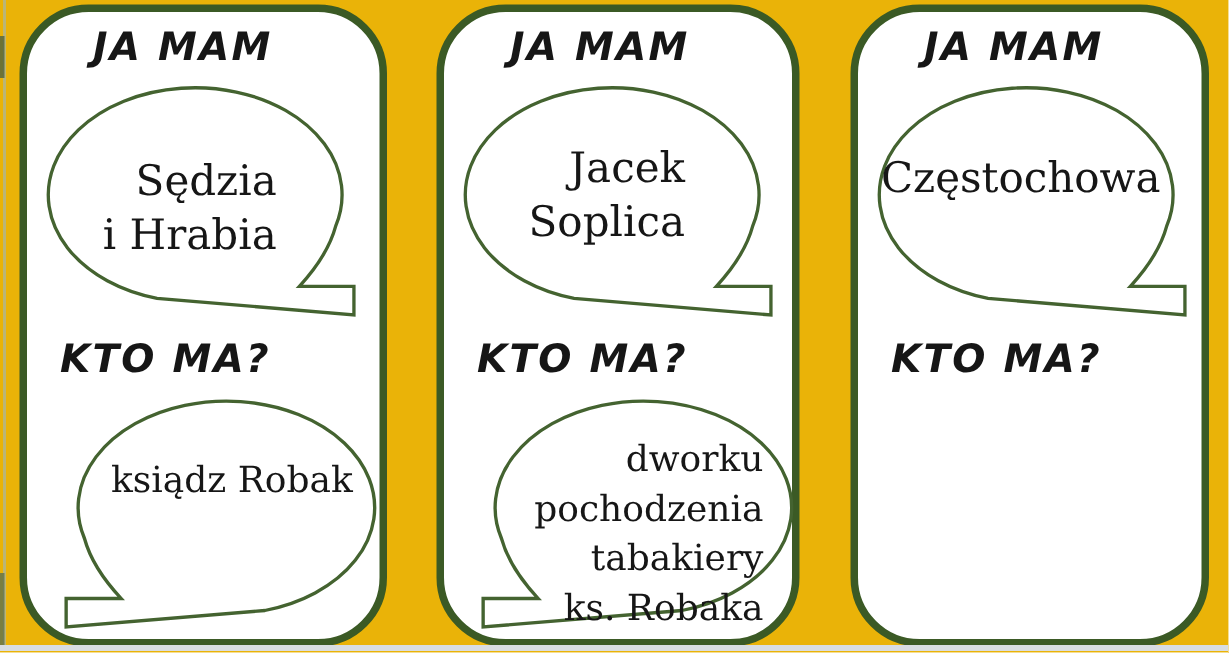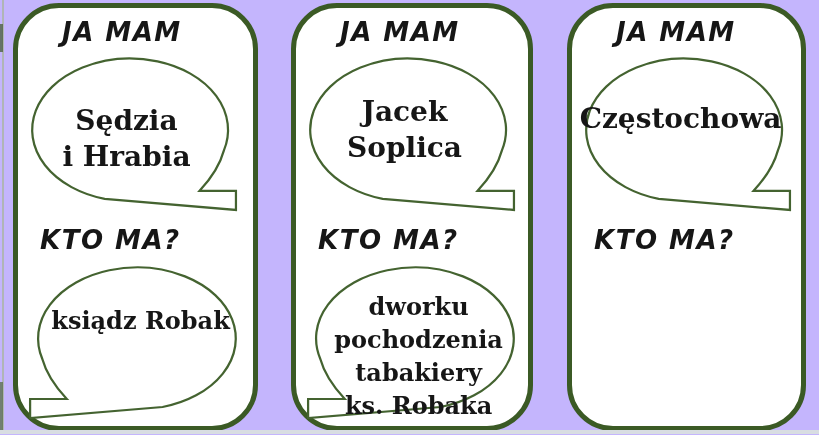--- a/index.html
+++ b/index.html
@@ -6,21 +6,21 @@
     --card-border-green: #3b5a25;
     --bubble-stroke-green: #446330;
     --text-black: #161616;
     --bottom-bar-grey: #d8dde2;
     --clipped-edge-grey-green: #a9b59d;
   }
   * { margin: 0; padding: 0; box-sizing: border-box; }
   html, body { background: #ffffff; }
   body { width: 819px; height: 435px; overflow: hidden; }
   .sheet {
-    position: relative; width: 819px; height: 435px; background: #c4b5fd; overflow: hidden;
+    position: relative; width: 819px; height: 435px; background: #eab308; overflow: hidden;
   }
   
   .sliver {
     position: absolute; left: 2px; top: 0; width: 2px; height: 431px;
     background: var(--clipped-edge-grey-green); opacity: .75;
   }
   .sliver-top {
     position: absolute; left: 0; top: 24px; width: 3px; height: 28px;
     background: #4e6142; opacity: .8;
   }
@@ -41,33 +41,33 @@
     position: absolute; color: var(--text-black);
     font-family: "DejaVu Sans", sans-serif;
     font-weight: 800; font-style: italic;
     font-size: 26px; letter-spacing: 1.5px; white-space: nowrap;
   }
   .heading-have { top: 9px;   left: 44px; }
   .heading-who  { top: 217px; left: 22px; }
 
   .bubble { position: absolute; }
   .bubble-top    { left: 11px; top: 39px;  width: 212px; height: 167px; }
-  .bubble-bottom { left: 7px;  top: 248px; width: 214px; height: 166px; }
+  .bubble-bottom { left: 21px;  top: 248px; width: 214px; height: 166px; }
   .bubble svg { position: absolute; left: 0; top: 0; width: 100%; height: 100%; display: block; }
   .bubble-path {
     fill: #ffffff; stroke: var(--bubble-stroke-green);
     stroke-width: 2.2px; stroke-linejoin: miter;
   }
 
   .btxt {
     position: absolute; display: flex; flex-direction: column;
-    align-items: center; justify-content: center; text-align: center;
+    align-items: center; justify-content: center; text-align: right;
     color: var(--text-black);
     font-family: "DejaVu Serif", "Liberation Serif", serif;
-    font-weight: 700; white-space: pre; overflow: visible;
+    font-weight: 400; white-space: pre; overflow: visible;
   }
   .btxt-top {
     top: 14px; bottom: 16px; left: 4%; right: 12%;
     font-size: 28px; line-height: 36px;
   }
   .btxt-bottom {
     top: 0; bottom: 0; left: 12%; right: 4%;
     justify-content: flex-start; padding-top: 34px;
     font-size: 24px; line-height: 33px;
   }

